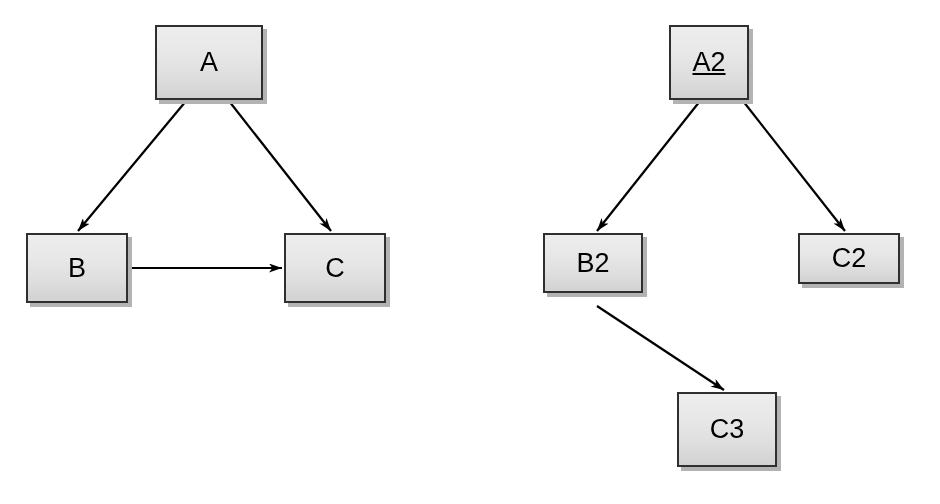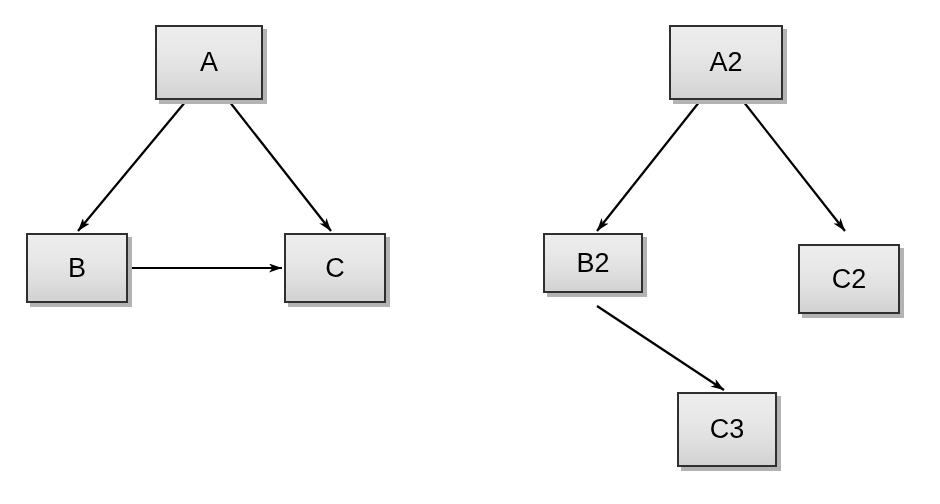--- a/index.html
+++ b/index.html
@@ -66,27 +66,27 @@
   <div id="nodes-group">
       <div class="node" style="left: 155px; top: 25px; width: 108px; height: 75px;">
         <span class="node-label">A</span>
       </div>
       <div class="node" style="left: 26px; top: 233px; width: 102px; height: 70px;">
         <span class="node-label">B</span>
       </div>
       <div class="node" style="left: 284px; top: 233px; width: 102px; height: 70px;">
         <span class="node-label">C</span>
       </div>
-      <div class="node" style="left: 669px; top: 25px; width: 114px; height: 75px;">
+      <div class="node" style="left: 669px; top: 25px; width: 80px; height: 75px; text-decoration: underline;">
         <span class="node-label">A2</span>
       </div>
       <div class="node" style="left: 543px; top: 233px; width: 100px; height: 60px; text-align: right;">
         <span class="node-label">B2</span>
       </div>
-      <div class="node" style="left: 798px; top: 244px; width: 102px; height: 70px;">
+      <div class="node" style="left: 798px; top: 233px; width: 102px; height: 51px;">
         <span class="node-label">C2</span>
       </div>
       <div class="node" style="left: 677px; top: 392px; width: 100px; height: 75px; justify-content: center;">
         <span class="node-label">C3</span>
       </div>
     </div>
 
 </div>
 
 </body></html>

